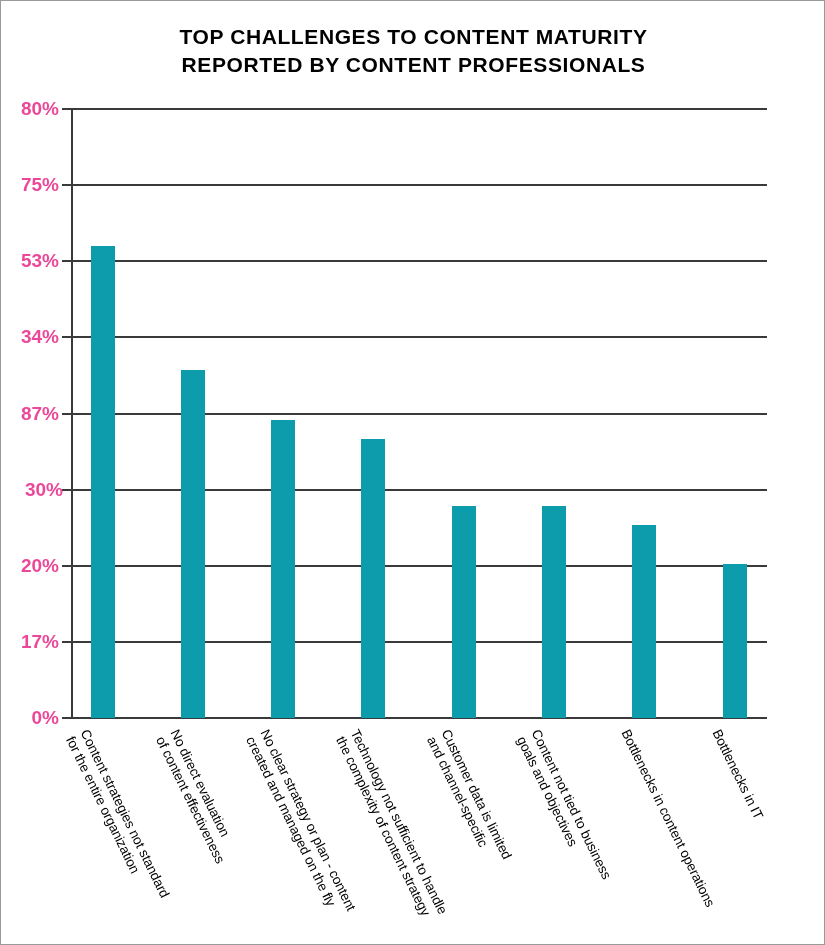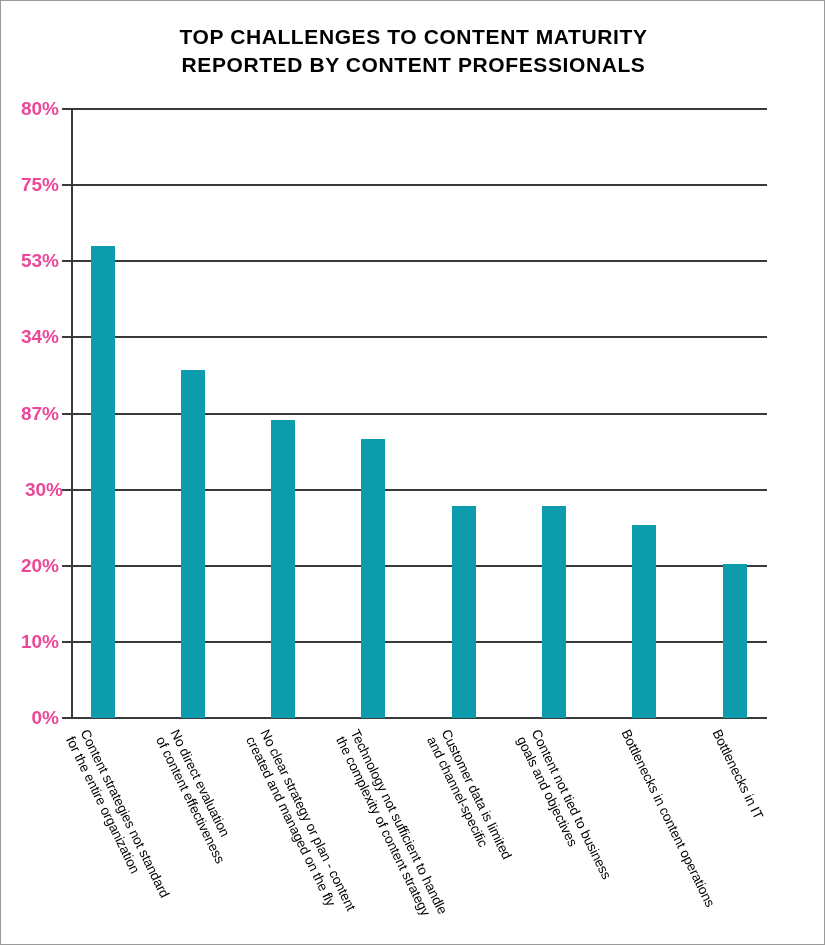--- a/index.html
+++ b/index.html
@@ -136,21 +136,21 @@
       <div class="tick-mark" style="left: 61px; top: 716px;"></div>
     </div>
   <div id="yticks-layer">
       <div class="ytick-label" style="left: 4px; top: 99px; width: 54px;">80%</div>
       <div class="ytick-label" style="left: 4px; top: 175.125px; width: 54px;">75%</div>
       <div class="ytick-label" style="left: 4px; top: 251.25px; width: 54px;">53%</div>
       <div class="ytick-label" style="left: 4px; top: 327.375px; width: 54px;">34%</div>
       <div class="ytick-label" style="left: 4px; top: 403.5px; width: 54px;">87%</div>
       <div class="ytick-label" style="left: 8px; top: 479.625px; width: 54px;">30%</div>
       <div class="ytick-label" style="left: 4px; top: 555.75px; width: 54px;">20%</div>
-      <div class="ytick-label" style="left: 4px; top: 631.875px; width: 54px;">10%</div>
+      <div class="ytick-label" style="left: 4px; top: 631.875px; width: 54px;">17%</div>
       <div class="ytick-label" style="left: 4px; top: 708px; width: 54px;">0%</div>
     </div>
   <div id="bars-layer">
       <div class="bar" title="62%" style="left: 89.5px; top: 245.025px; height: 471.975px; bottom: auto; position: absolute; background: rgb(12, 156, 172);"></div>
       <div class="bar" title="45.7%" style="left: 179.8px; top: 369.109px; height: 347.891px; bottom: auto; position: absolute; background: rgb(12, 156, 172);"></div>
       <div class="bar" title="39.2%" style="left: 270.1px; top: 418.59px; height: 298.41px; bottom: auto; position: absolute; background: rgb(12, 156, 172);"></div>
       <div class="bar" title="36.7%" style="left: 360.4px; top: 437.621px; height: 279.379px; bottom: auto; position: absolute; background: rgb(12, 156, 172);"></div>
       <div class="bar" title="27.8%" style="left: 450.7px; top: 505.373px; height: 211.627px; bottom: auto; position: absolute; background: rgb(12, 156, 172);"></div>
       <div class="bar" title="27.8%" style="left: 541px; top: 505.373px; height: 211.627px; bottom: auto; position: absolute; background: rgb(12, 156, 172);"></div>
       <div class="bar" title="25.4%" style="left: 631.3px; top: 523.643px; height: 193.357px; bottom: auto; position: absolute; background: rgb(12, 156, 172);"></div>

